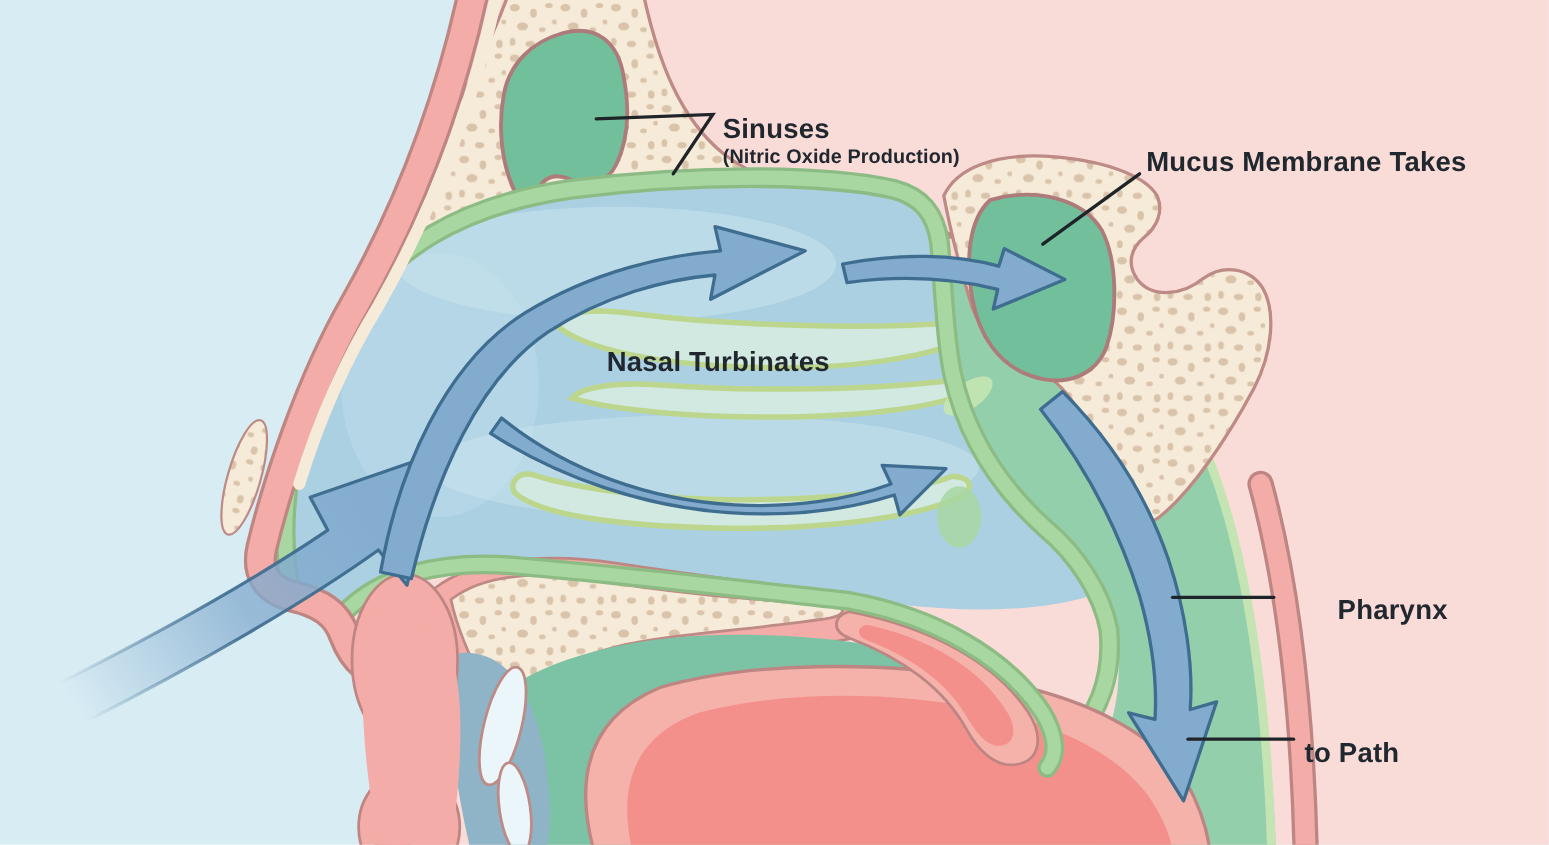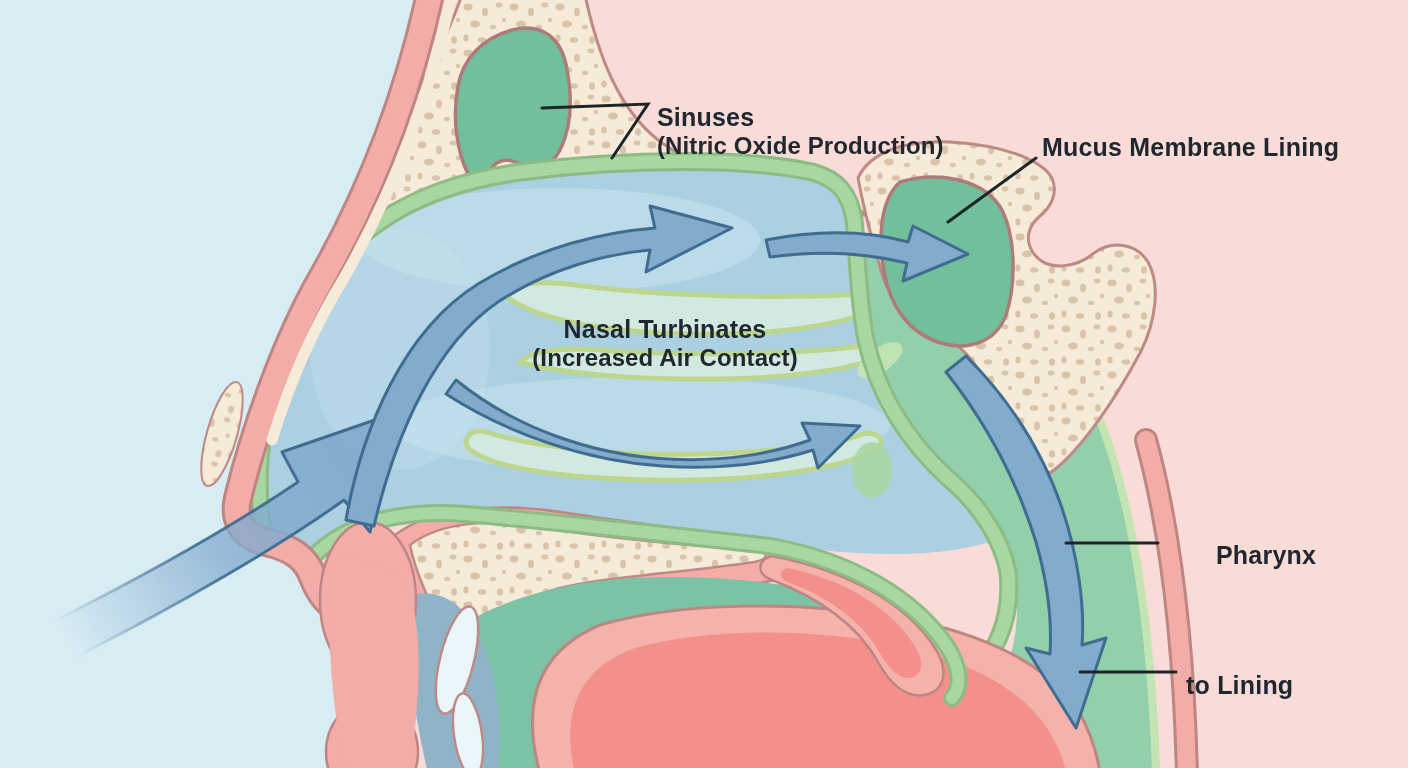--- a/index.html
+++ b/index.html
@@ -10,21 +10,21 @@
     font-family:"Liberation Sans", sans-serif;
   }
   .stage svg{position:absolute;inset:0;display:block;}
   .lbl{
     position:absolute;
     color:var(--label-text,#20272e);
     line-height:1.16;
     white-space:nowrap;
   }
   .lbl .t{font-size:25px;font-weight:700;letter-spacing:.2px;margin-top:13px;}
-  .lbl .s{font-size:24px;font-weight:700;letter-spacing:.1px;}
+  .lbl .s{font-size:18px;font-weight:700;letter-spacing:.1px;}
   .lbl.center{text-align:center;white-space:normal;}
 </style>
 </head>
 <body>
 
 <div class="stage">
 
 <svg viewBox="0 0 1408 768" width="1408" height="768">
   <defs>
     <pattern id="bonePat" patternUnits="userSpaceOnUse" width="46" height="46">
@@ -125,29 +125,28 @@
     <line x1="1080" y1="672" x2="1176" y2="672"></line>
   </g>
 </svg>
 
   <div class="lbl" style="left:657px;top:90px;">
     <div class="t">Sinuses</div>
     <div class="s">(Nitric Oxide Production)</div>
   </div>
 
   <div class="lbl" style="left:1042px;top:120px;">
-    <div class="t">Mucus Membrane Lining</div>
+    <div class="t">Mucus Membrane Takes</div>
   </div>
 
-  <div class="lbl center" style="left:420px;top:302px;width:490px;">
+  <div class="lbl center" style="left:408px;top:302px;width:490px;">
     <div class="t">Nasal Turbinates</div>
-    <div class="s">(Increased Air Contact)</div>
   </div>
 
   <div class="lbl" style="left:1216px;top:528px;">
     <div class="t">Pharynx</div>
   </div>
 
   <div class="lbl" style="left:1186px;top:658px;">
-    <div class="t">to Lining</div>
+    <div class="t">to Path</div>
   </div>
 
 </div>
 
 </body></html>

